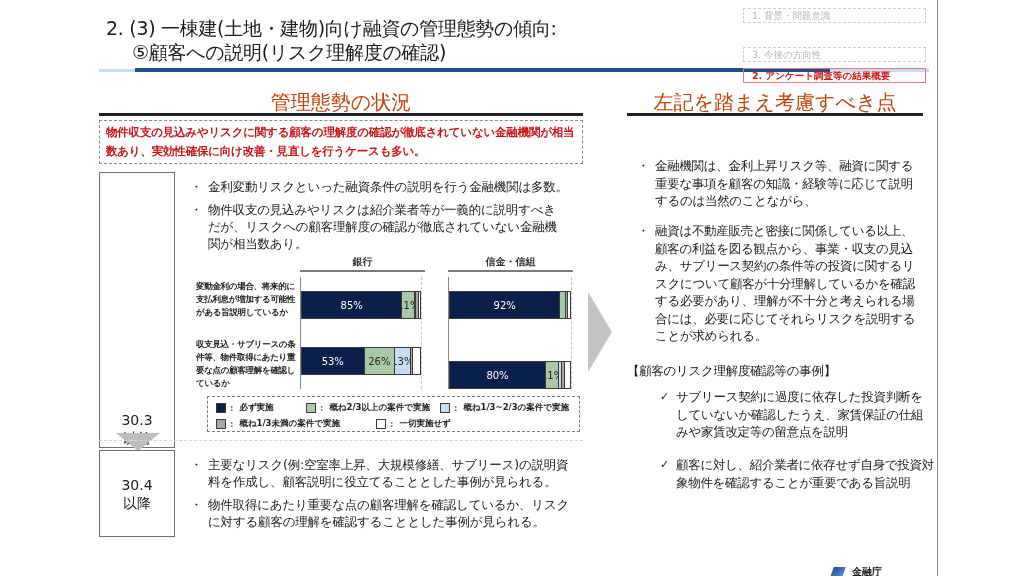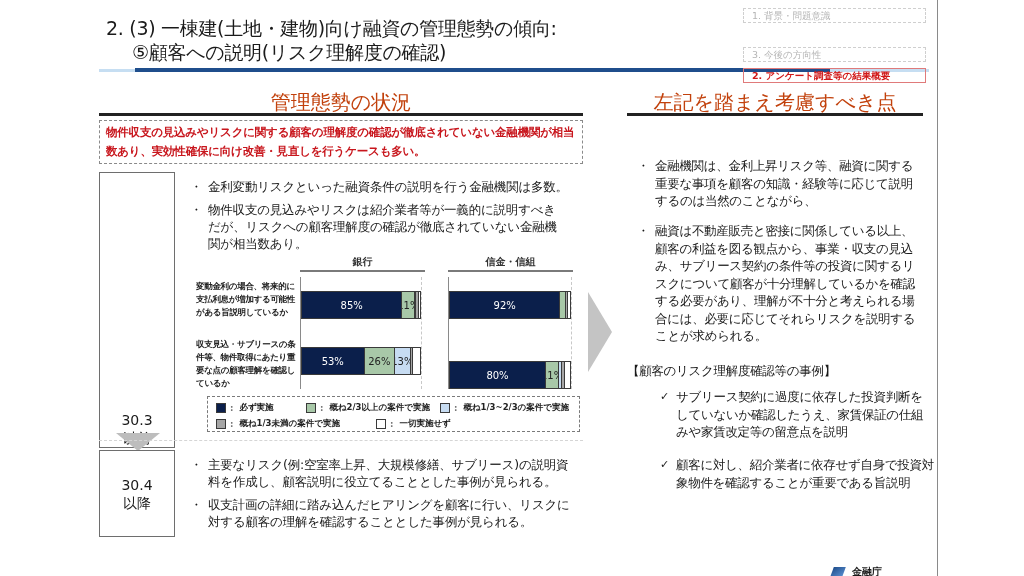--- a/index.html
+++ b/index.html
@@ -189,21 +189,21 @@
     <span>一切実施せず</span>
   </div>
 </div>
 
 <div class="bul" style="left:190px; top:456px; width:380px;">
   <span class="dot">・</span>
   <span class="txt">主要なリスク(例:空室率上昇、大規模修繕、サブリース)の説明資料を作成し、顧客説明に役立てることとした事例が見られる。</span>
 </div>
 <div class="bul" style="left:190px; top:496px; width:380px;">
   <span class="dot">・</span>
-  <span class="txt">収支計画の詳細に踏み込んだヒアリングを顧客に行い、リスクに対する顧客の理解を確認することとした事例が見られる。</span>
+  <span class="txt">物件取得にあたり重要な点の顧客理解を確認しているか、リスクに対する顧客の理解を確認することとした事例が見られる。</span>
 </div>
 
 <div class="big-arrow"></div>
 
 <div class="sec-head" style="left:627px; top:89px; width:296px;">左記を踏まえ考慮すべき点</div>
 <div class="sec-rule" style="left:627px; top:113px; width:296px;"></div>
 
 <div class="rbul" style="top:157px;">
   <span class="dot">・</span>
   <span class="txt">金融機関は、金利上昇リスク等、融資に関する重要な事項を顧客の知識・経験等に応じて説明するのは当然のことながら、</span>

